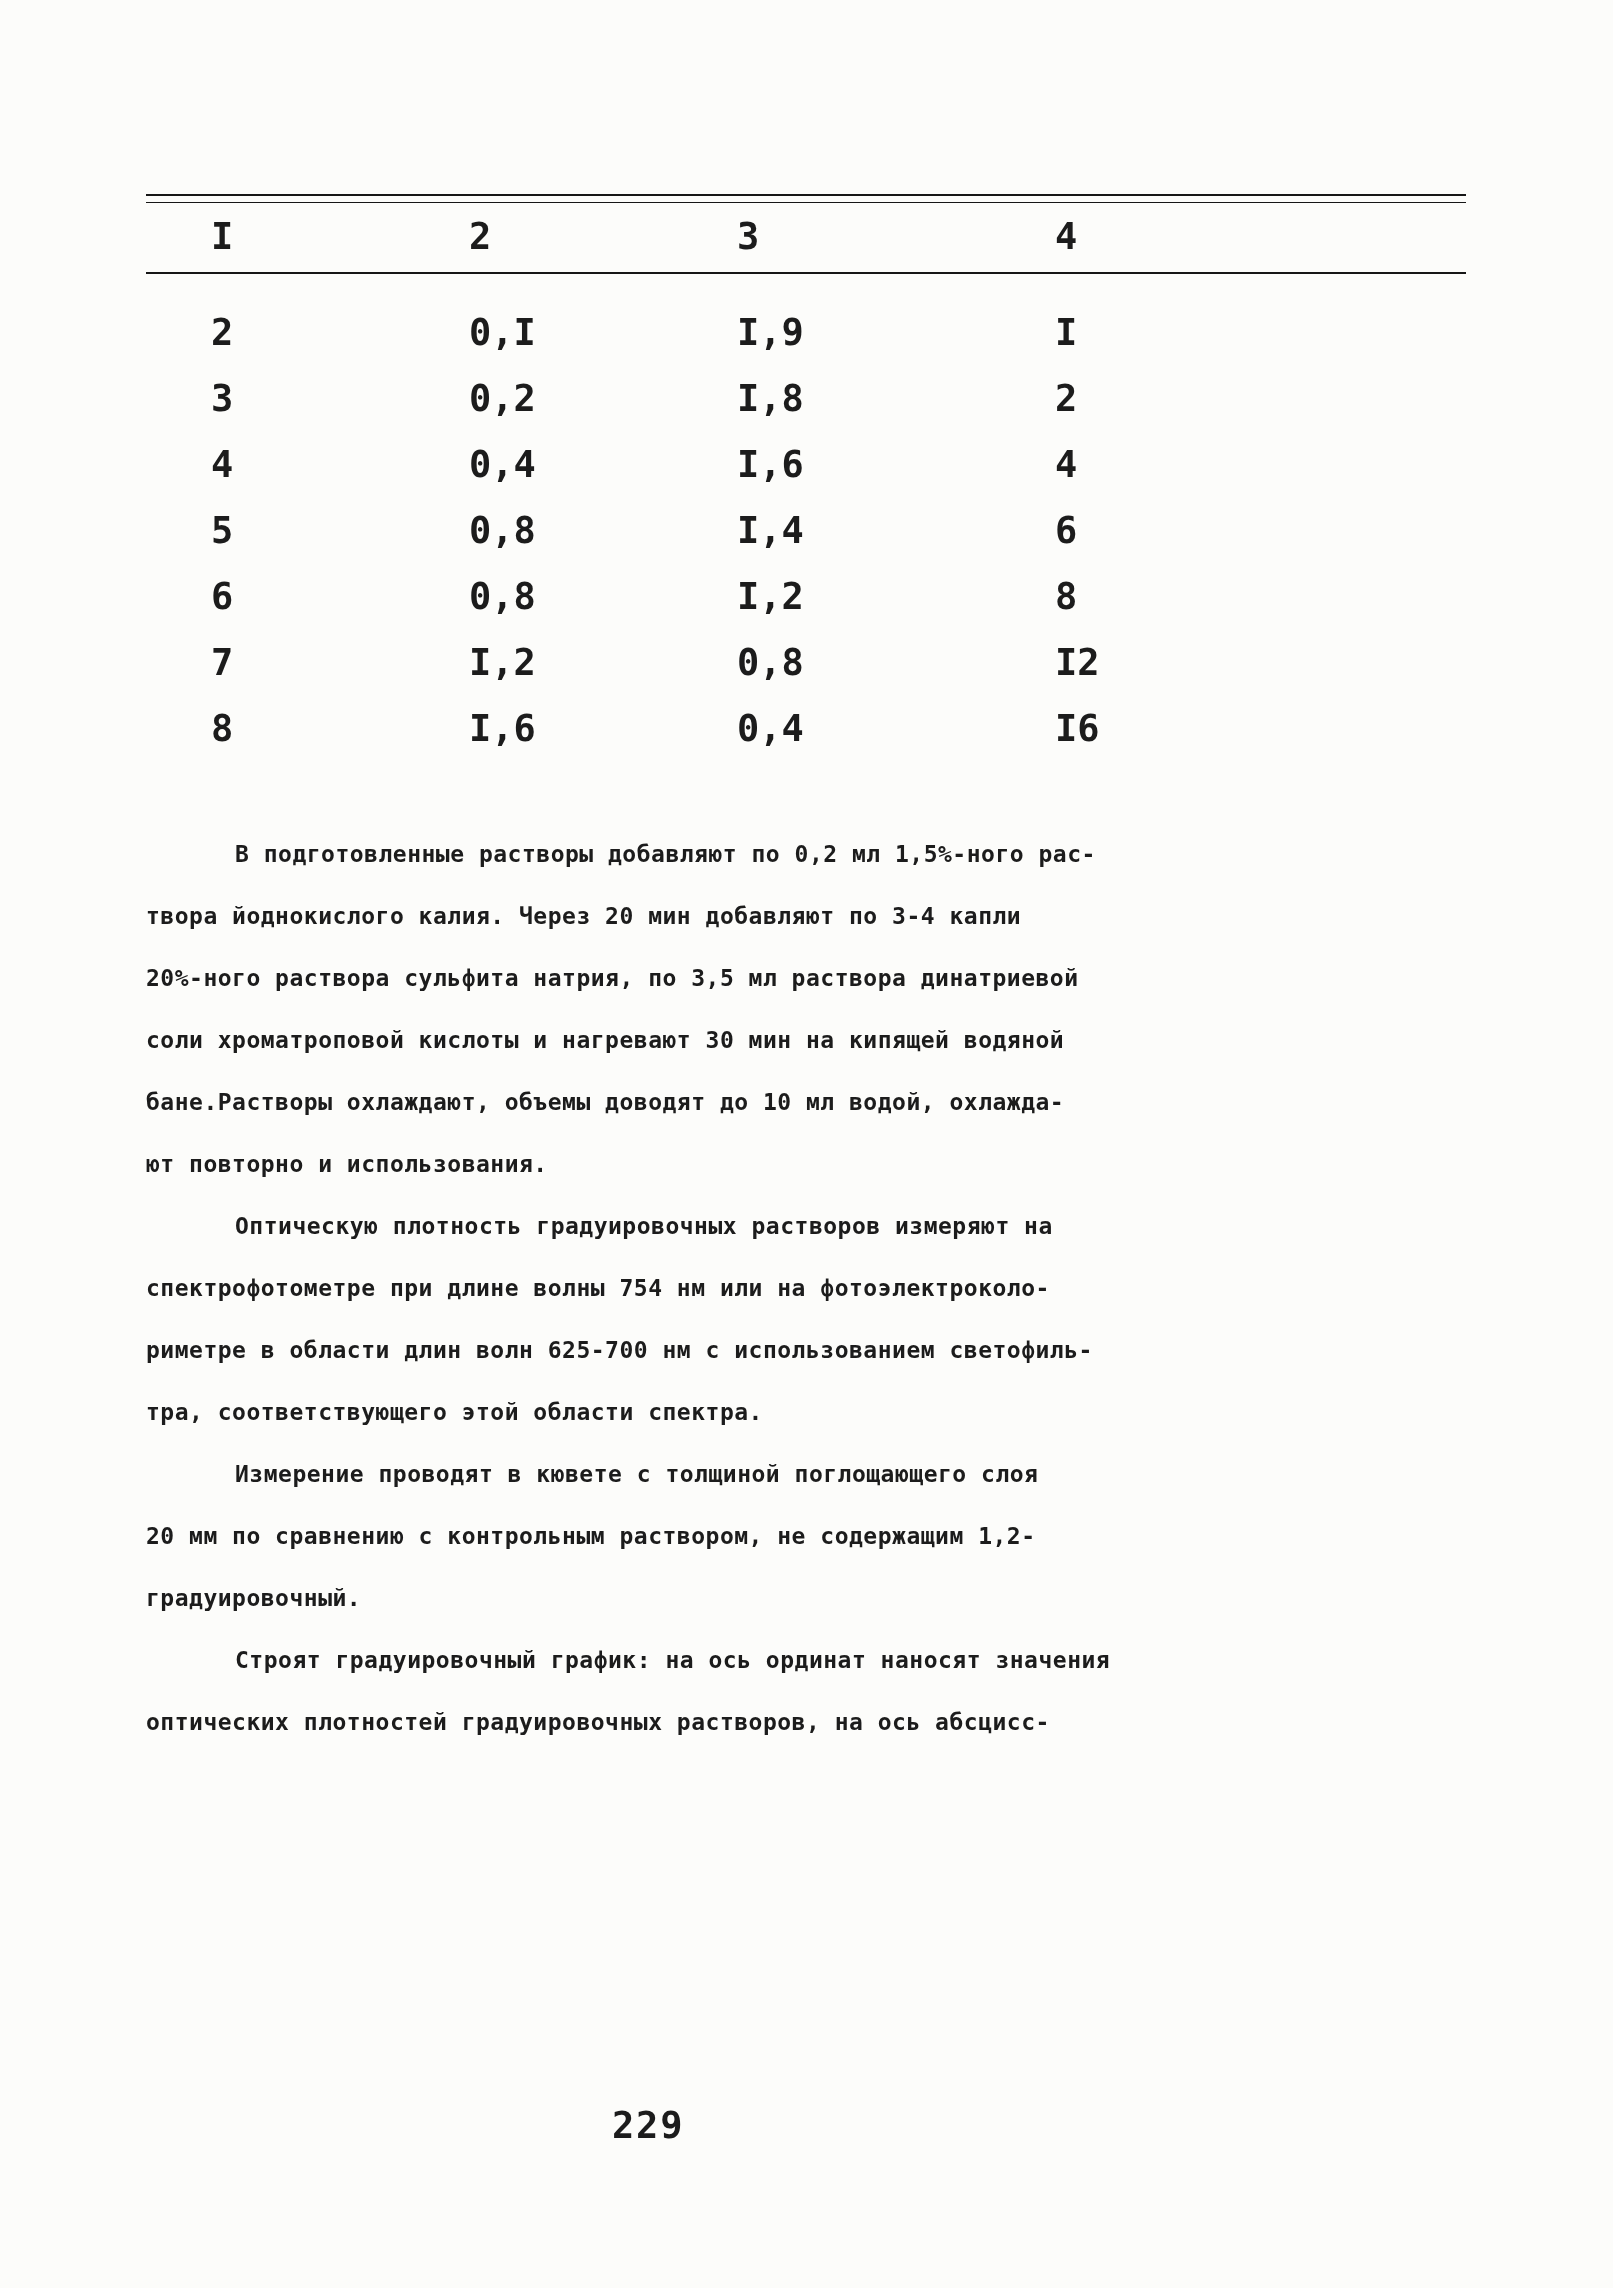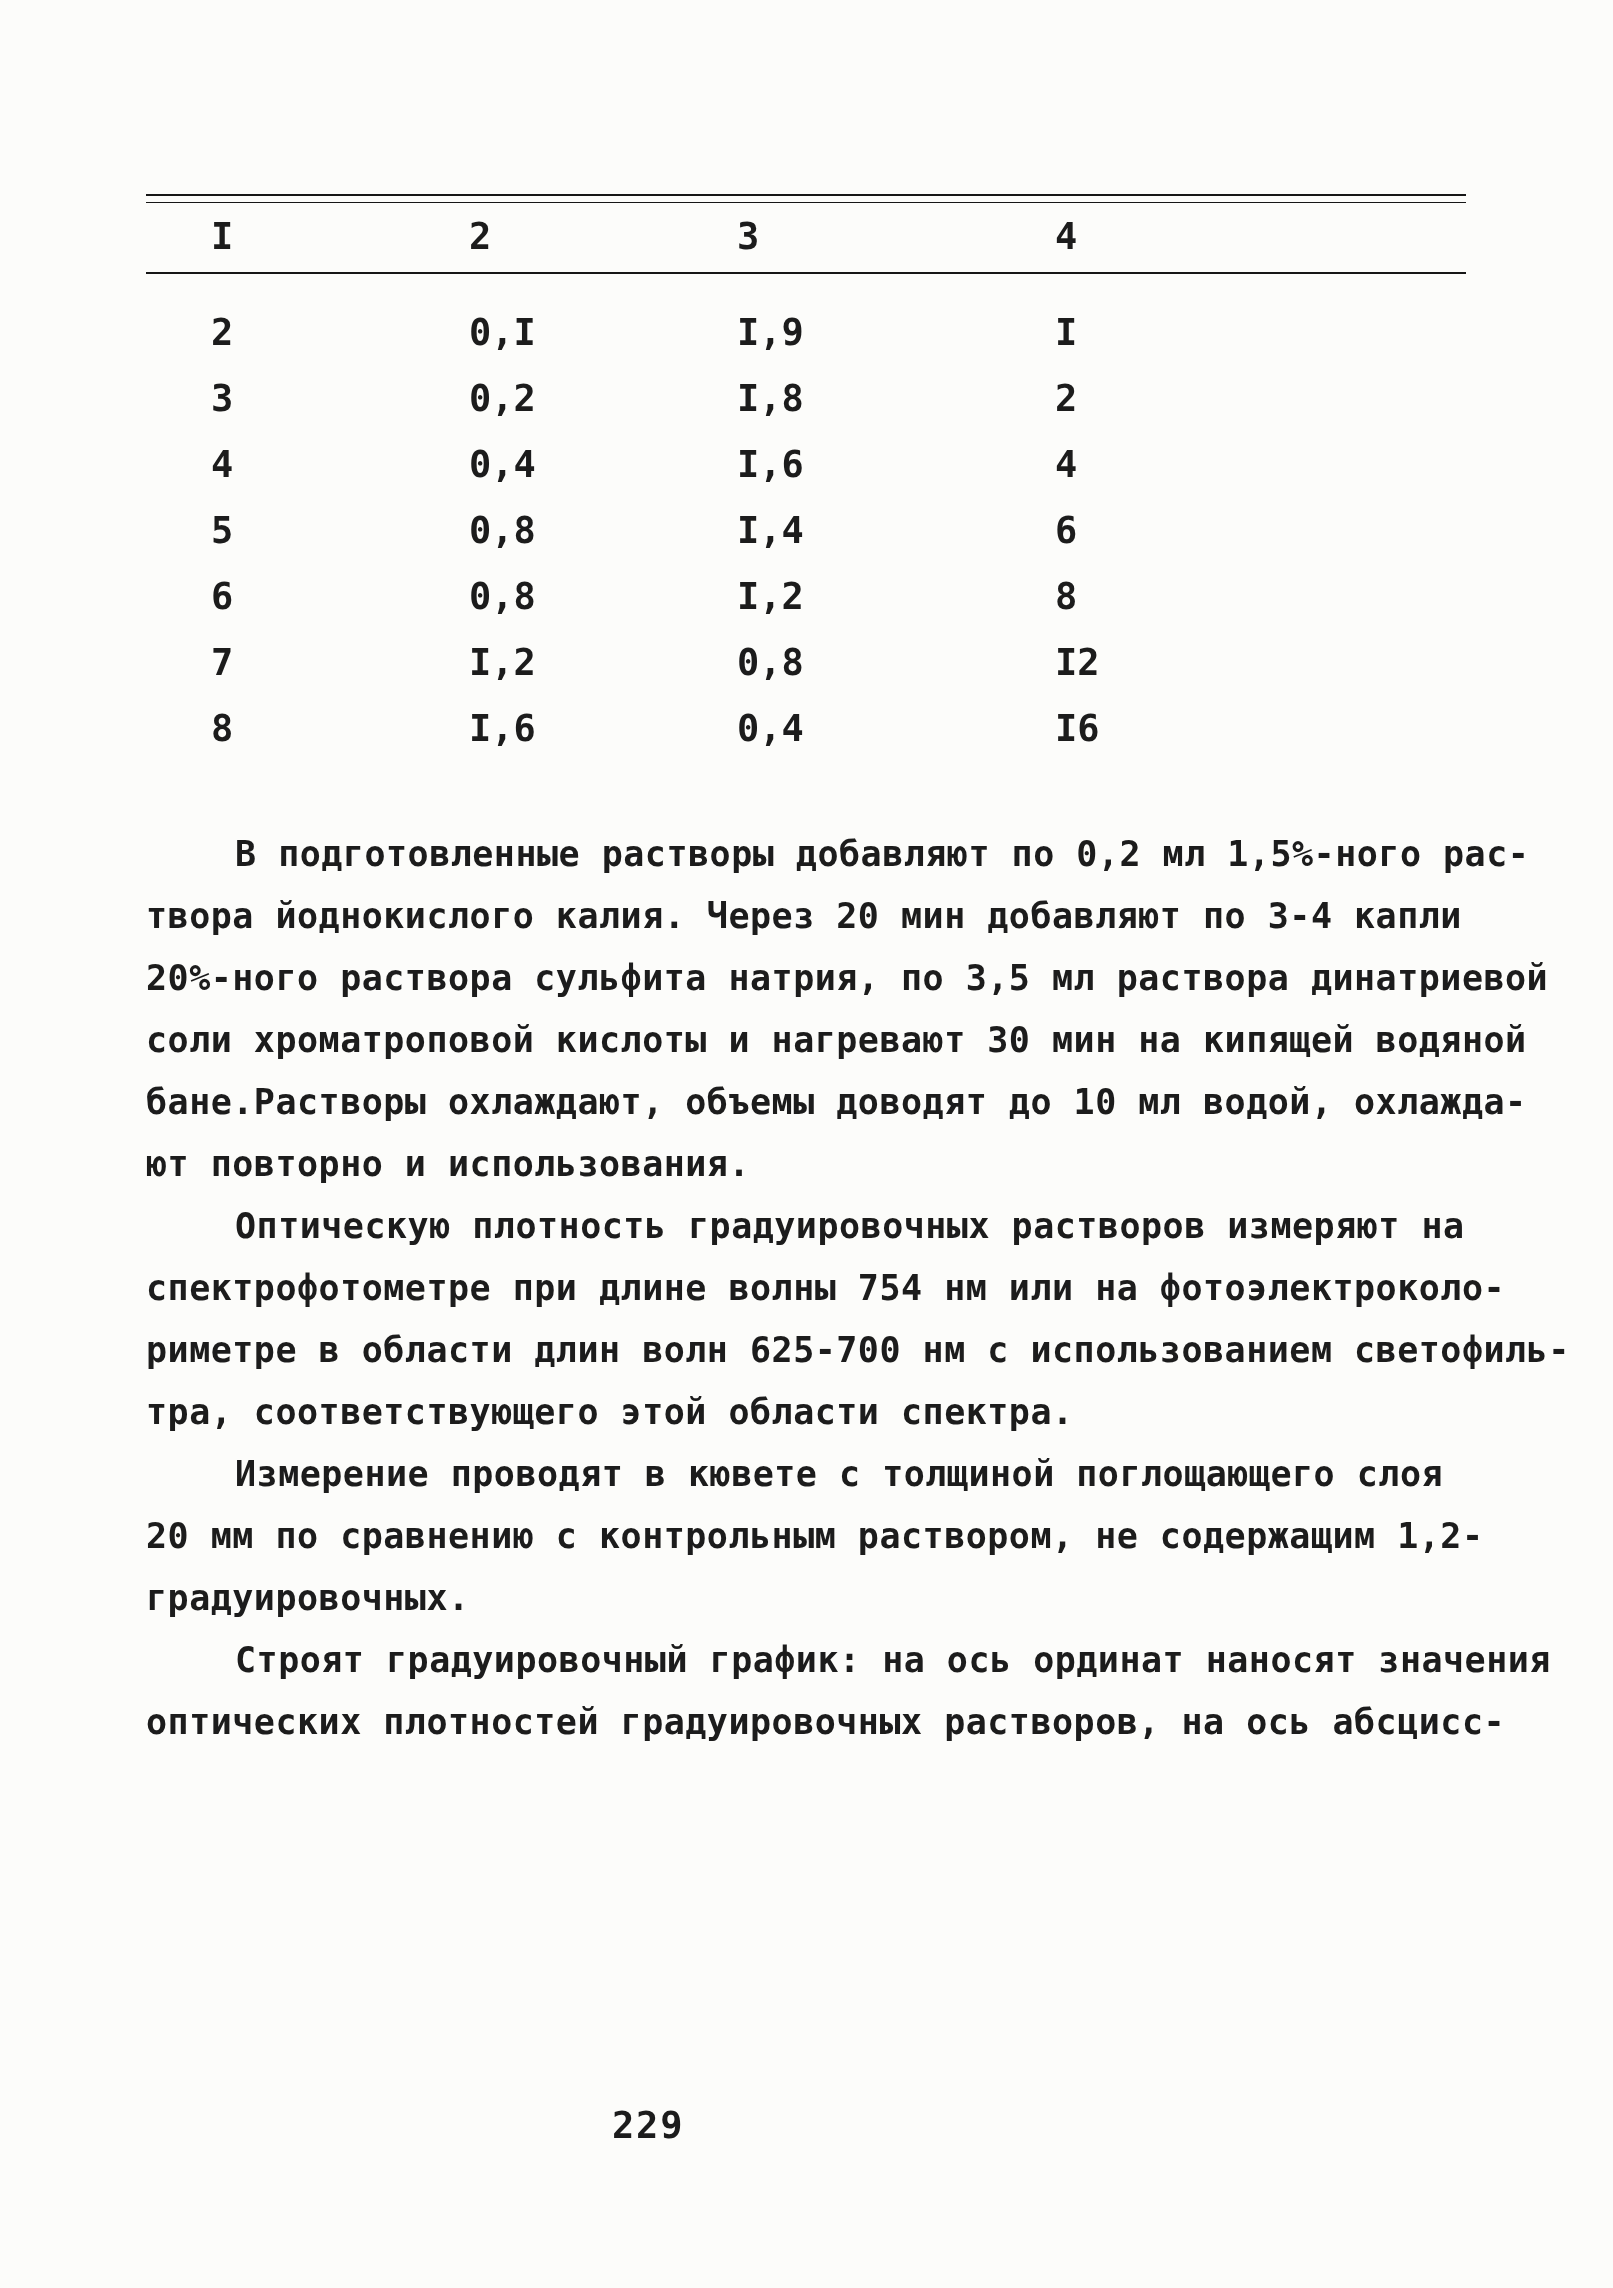--- a/index.html
+++ b/index.html
@@ -45,21 +45,21 @@
     font-size: 37px;
     line-height: 66px;
     text-align: left;
     white-space: nowrap;
   }
 
   
   .body-text { margin-top: 61px; width: 1329px; }
   .para { margin: 0; }
   .line {
-    font-size: 35px;
+    font-size: 23px;
     line-height: 62px;
     white-space: nowrap;
     letter-spacing: 0.5px;
   }
   .line.indent { padding-left: 89px; }
 
   
   .page-number {
     position: absolute;
     left: 568px;
@@ -140,21 +140,21 @@
       </div>
       <div class="para">
         <div class="line indent">Оптическую плотность градуировочных растворов измеряют на</div>
         <div class="line">спектрофотометре при длине волны 754 нм или на фотоэлектроколо-</div>
         <div class="line">риметре в области длин волн 625-700 нм с использованием светофиль-</div>
         <div class="line">тра, соответствующего этой области спектра.</div>
       </div>
       <div class="para">
         <div class="line indent">Измерение проводят в кювете с  толщиной поглощающего слоя</div>
         <div class="line">20 мм по сравнению с контрольным раствором, не содержащим 1,2-</div>
-        <div class="line">градуировочных.</div>
+        <div class="line">градуировочный.</div>
       </div>
       <div class="para">
         <div class="line indent">Строят градуировочный график: на ось ординат наносят значения</div>
         <div class="line">оптических плотностей градуировочных растворов, на ось абсцисс-</div>
       </div>
     </div>
 
   <div class="page-number">229</div>
 
 </div>

